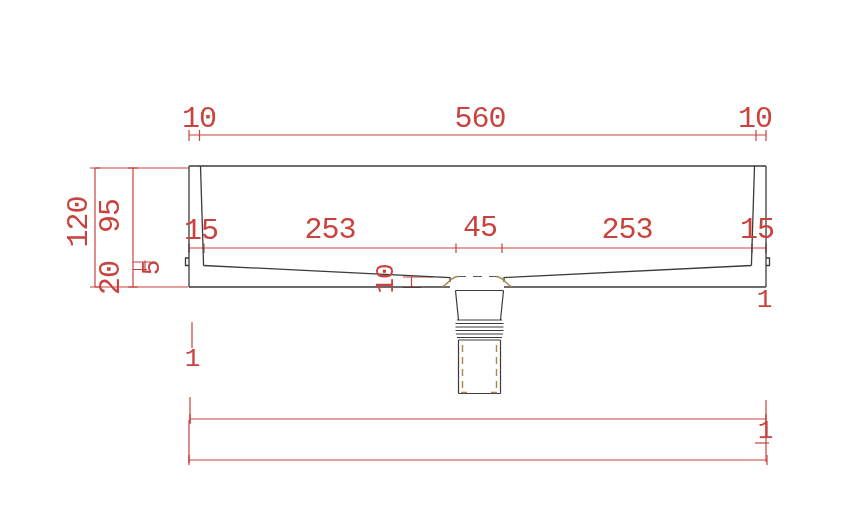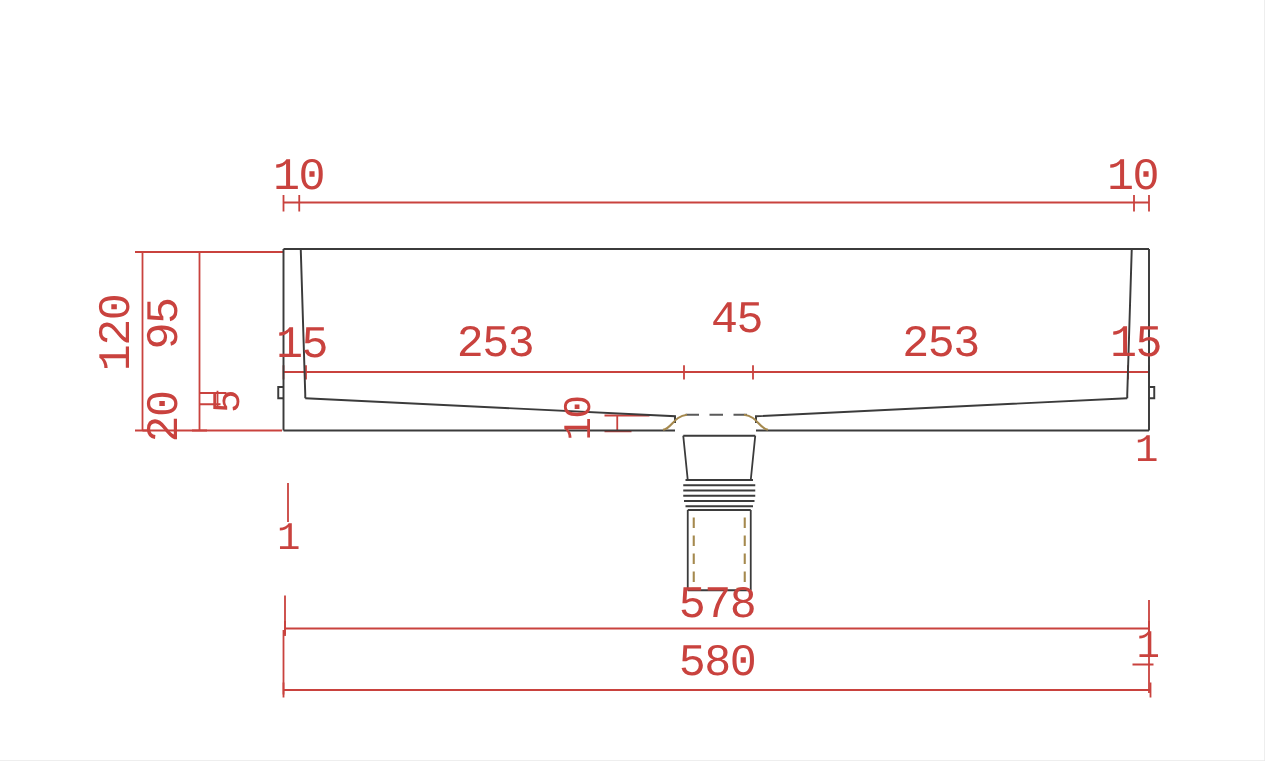--- a/index.html
+++ b/index.html
@@ -92,46 +92,45 @@
       <path d="M442,286.5 C448,285.5 449,277.5 458,276.5"></path>
       <path d="M512,286.5 C506,285.5 505,277.5 496,276.5"></path>
       <path d="M462.5,345 V390" stroke-dasharray="7 5"></path>
       <path d="M496.5,345 V390" stroke-dasharray="7 5"></path>
       <path d="M461,392.5 H468 M491,392.5 H498" stroke-dasharray="6 4"></path>
     </g>
   </svg>
 
   <div class="dim" style="left:179px;top:104px;width:40px;">10</div>
 
+  <div class="dim" style="left:440px;top:104px;width:80px;">560</div>
 
   <div class="dim" style="left:735px;top:104px;width:40px;">10</div>
 
   <div class="dim rot" style="left:44px;top:207px;width:70px;">120</div>
 
   <div class="dim rot" style="left:86px;top:201px;width:50px;">95</div>
 
   <div class="dim rot" style="left:86px;top:263px;width:50px;">20</div>
 
   <div class="dim rot small" style="left:139px;top:255px;width:26px;">5</div>
 
   <div class="dim" style="left:181px;top:216px;width:40px;">15</div>
 
   <div class="dim" style="left:290px;top:215px;width:80px;">253</div>
 
-  <div class="dim" style="left:460px;top:199px;width:40px;margin-left:11px;">45</div>
+  <div class="dim" style="left:460px;top:213px;width:40px;">45</div>
 
   <div class="dim" style="left:587px;top:215px;width:80px;">253</div>
 
   <div class="dim" style="left:737px;top:215px;width:40px;">15</div>
 
   <div class="dim rot small" style="left:364px;top:266px;width:44px;">10</div>
 
-  <div class="dim" style="left:438px;top:389px;width:80px;">578</div>
 
-  <div class="dim" style="left:438px;top:428px;width:80px;">580</div>
 
   <div class="dim small" style="left:182px;top:346px;width:20px;">1</div>
 
   <div class="dim small" style="left:754px;top:287px;width:20px;">1</div>
 
   <div class="dim small" style="left:755px;top:418px;width:20px;">1</div>
 
 </div>
 
 </body></html>

